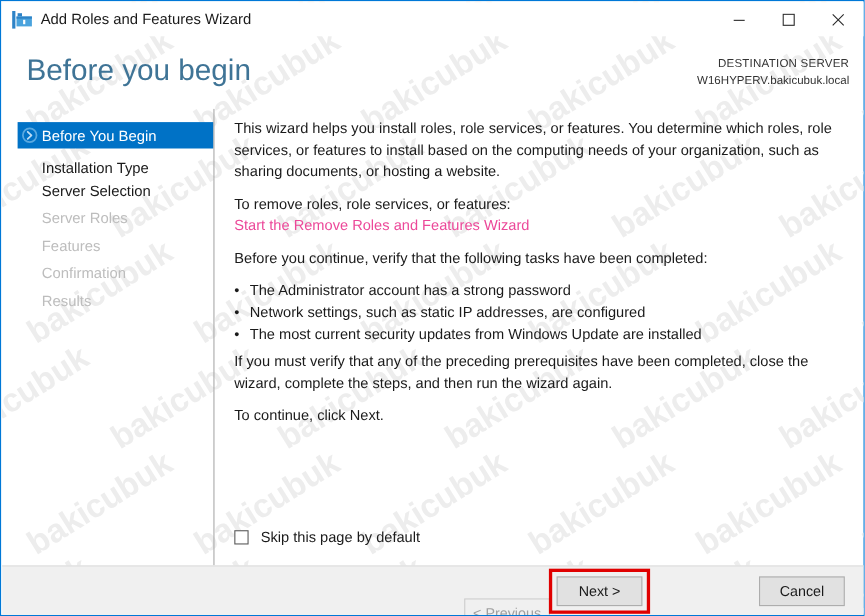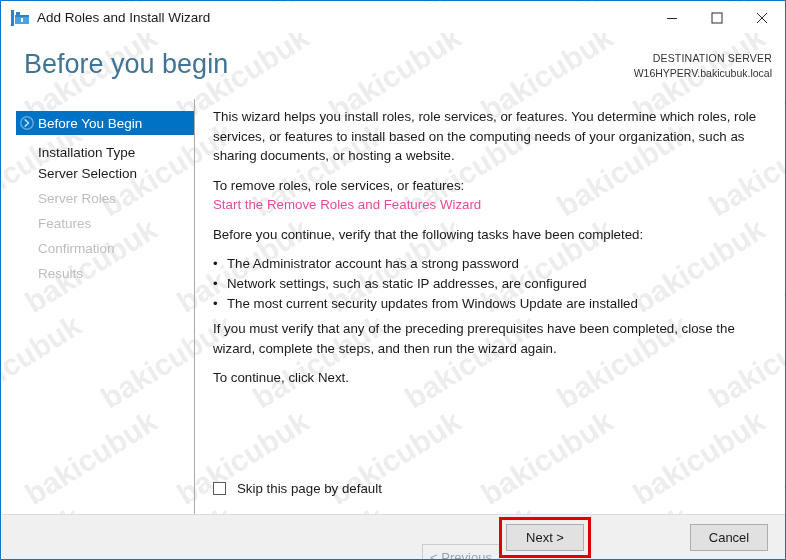--- a/index.html
+++ b/index.html
@@ -346,21 +346,21 @@
   <div id="titlebar">
     <span id="title-icon">
       <svg width="19" height="18" viewBox="0 0 19 18">
         <rect x="0" y="1" width="3" height="16" fill="#2e83c7"></rect>
         <rect x="5" y="3" width="4" height="3" fill="#2e83c7"></rect>
         <rect x="4" y="6" width="14" height="9" fill="#4aa3dd"></rect>
         <rect x="4" y="6" width="14" height="2" fill="#2e83c7"></rect>
         <rect x="10" y="9" width="2" height="4" fill="#ffffff"></rect>
       </svg>
     </span>
-    <span id="title-text">Add Roles and Install Wizard</span>
+    <span id="title-text">Add Roles and Features Wizard</span>
 
     <div class="wbtn" id="btn-min">
       <svg width="12" height="12" viewBox="0 0 12 12">
         <rect x="1" y="6" width="10" height="1" fill="#2b2b2b"></rect>
       </svg>
     </div>
     <div class="wbtn" id="btn-max">
       <svg width="12" height="12" viewBox="0 0 12 12">
         <rect x="1" y="1" width="10" height="10" fill="none" stroke="#2b2b2b" stroke-width="1"></rect>
       </svg>

